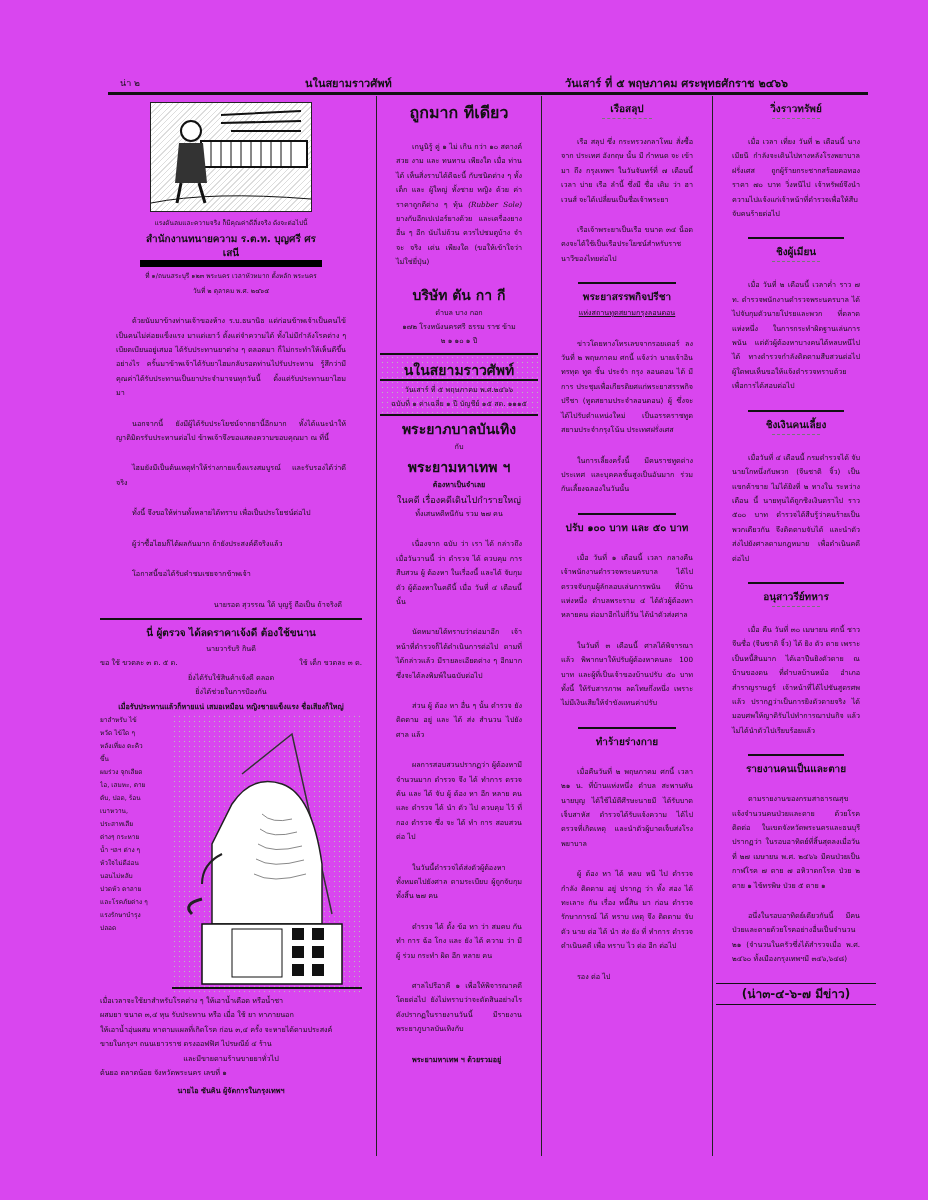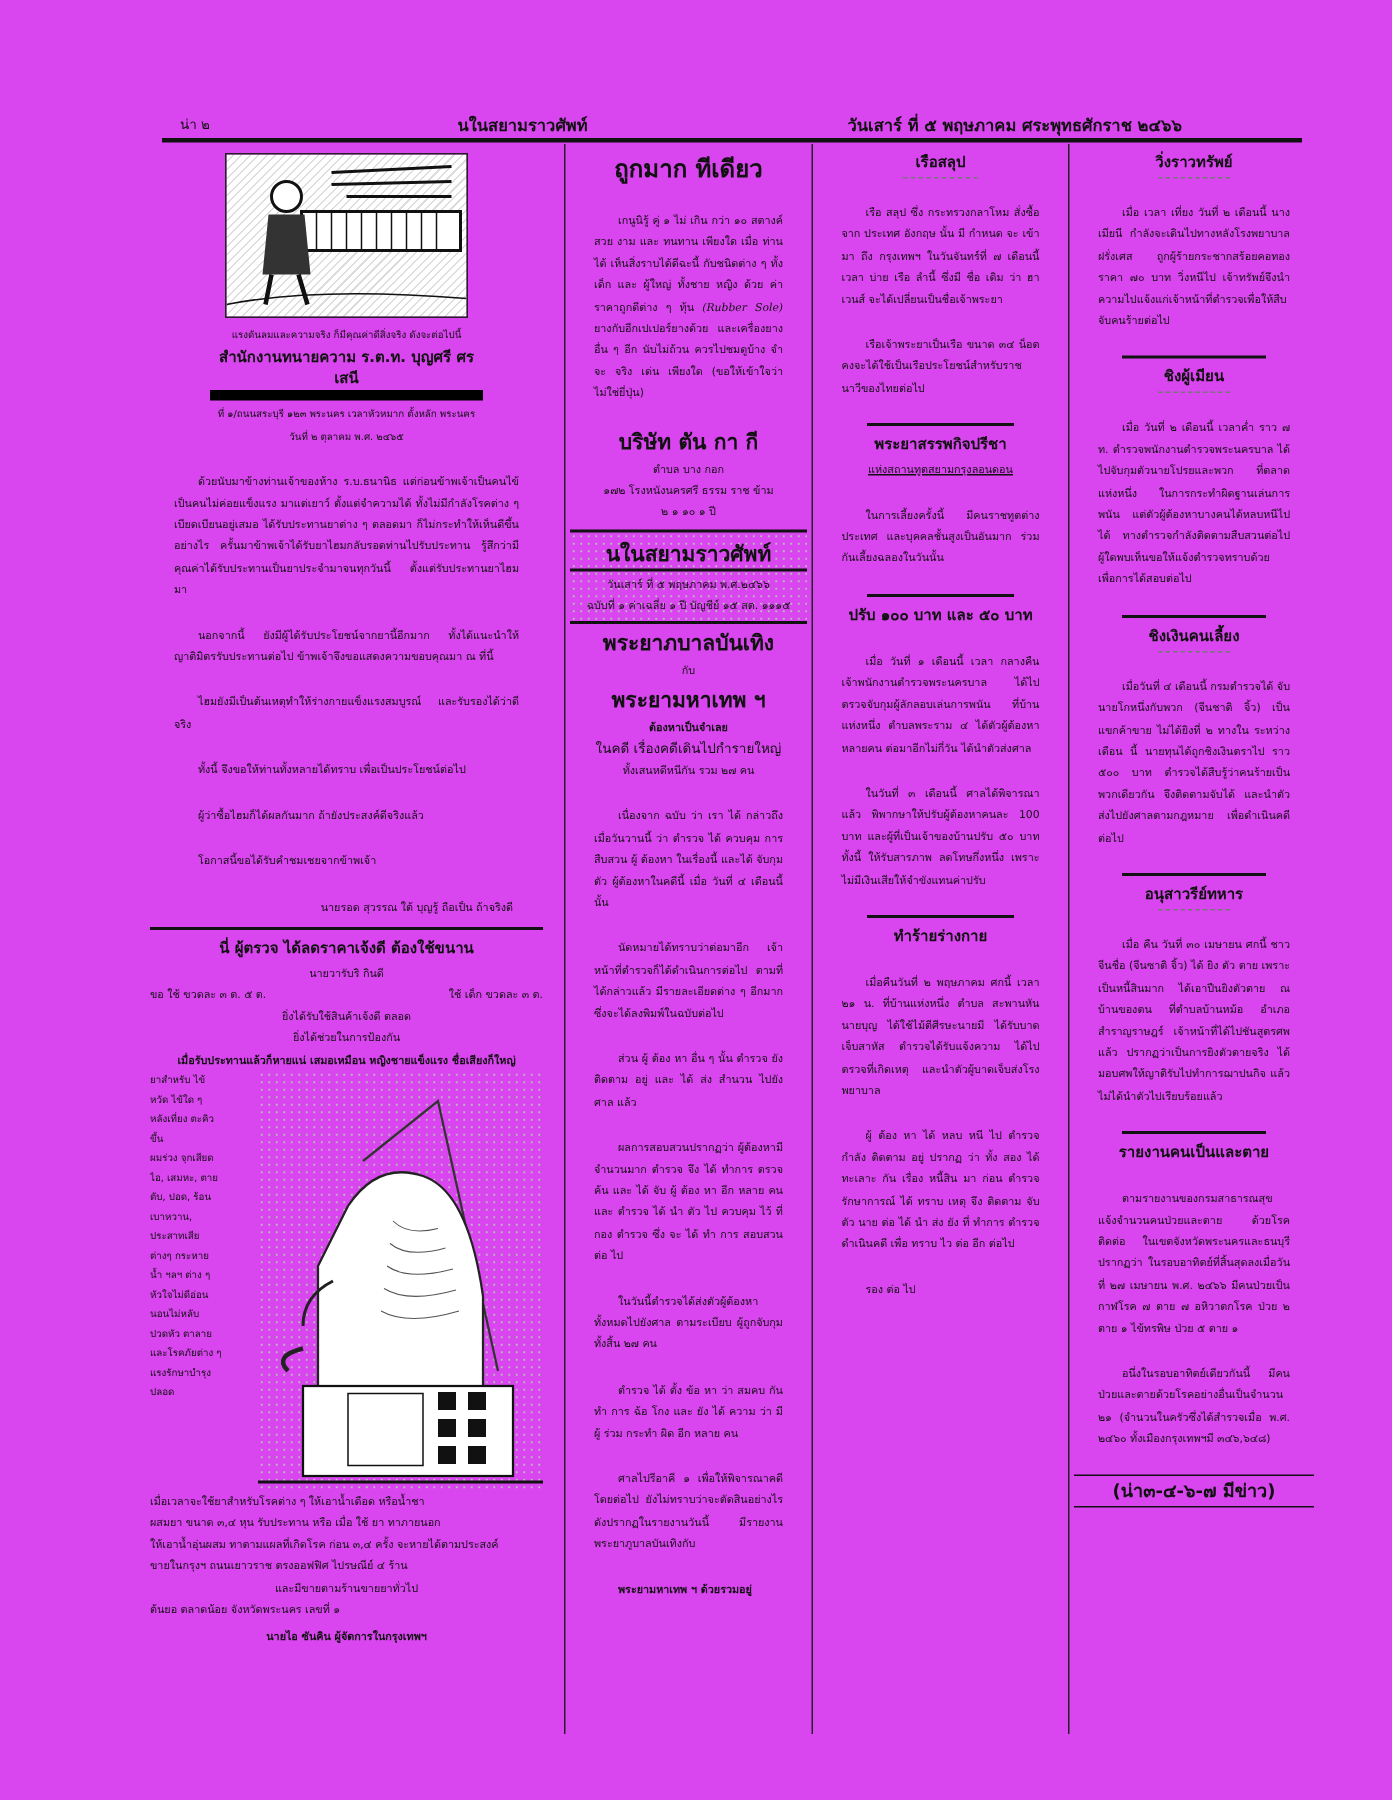--- a/index.html
+++ b/index.html
@@ -180,20 +180,21 @@
   </div>
 
   <div class="col c3">
     <div class="h sm">เรือสลุป</div>
     <div class="hr dash"></div>
     <p class="p">เรือ สลุป ซึ่ง กระทรวงกลาโหม สั่งซื้อ จาก ประเทศ อังกฤษ นั้น มี กำหนด จะ เข้า มา ถึง กรุงเทพฯ ในวันจันทร์ที่ ๗ เดือนนี้ เวลา บ่าย เรือ ลำนี้ ซึ่งมี ชื่อ เดิม ว่า ฮาเวนส์ จะได้เปลี่ยนเป็นชื่อเจ้าพระยา</p>
     <p class="p">เรือเจ้าพระยาเป็นเรือ ขนาด ๓๔ น็อต คงจะได้ใช้เป็นเรือประโยชน์สำหรับราชนาวีของไทยต่อไป</p>
     <div class="hr short"></div>
     <div class="h sm">พระยาสรรพกิจปรีชา</div>
     <div class="center" style="text-decoration:underline;">แห่งสถานทูตสยามกรุงลอนดอน</div>
+    <p class="p">ข่าวโดยทางโทรเลขจากรอยเตอร์ ลงวันที่ ๒ พฤษภาคม ศกนี้ แจ้งว่า นายเจ้าอินทรทุต ทูต ชั้น ประจำ กรุง ลอนดอน ได้ มีการ ประชุมเพื่อเกียรติยศแก่พระยาสรรพกิจปรีชา (ทูตสยามประจำลอนดอน) ผู้ ซึ่งจะได้ไปรับตำแหน่งใหม่ เป็นอรรคราชทูตสยามประจำกรุงโน้น ประเทศฝรั่งเศส</p>
     <p class="p">ในการเลี้ยงครั้งนี้ มีคนราชทูตต่าง ประเทศ และบุคคลชั้นสูงเป็นอันมาก ร่วมกันเลี้ยงฉลองในวันนั้น</p>
     <div class="hr short"></div>
     <div class="h sm">ปรับ ๑๐๐ บาท และ ๕๐ บาท</div>
     <p class="p">เมื่อ วันที่ ๑ เดือนนี้ เวลา กลางคืน เจ้าพนักงานตำรวจพระนครบาล ได้ไป ตรวจจับกุมผู้ลักลอบเล่นการพนัน ที่บ้านแห่งหนึ่ง ตำบลพระราม ๔ ได้ตัวผู้ต้องหาหลายคน ต่อมาอีกไม่กี่วัน ได้นำตัวส่งศาล</p>
     <p class="p">ในวันที่ ๓ เดือนนี้ ศาลได้พิจารณาแล้ว พิพากษาให้ปรับผู้ต้องหาคนละ 100 บาท และผู้ที่เป็นเจ้าของบ้านปรับ ๕๐ บาท ทั้งนี้ ให้รับสารภาพ ลดโทษกึ่งหนึ่ง เพราะไม่มีเงินเสียให้จำขังแทนค่าปรับ</p>
     <div class="hr short"></div>
     <div class="h sm">ทำร้ายร่างกาย</div>
     <p class="p">เมื่อคืนวันที่ ๒ พฤษภาคม ศกนี้ เวลา ๒๑ น. ที่บ้านแห่งหนึ่ง ตำบล สะพานหัน นายบุญ ได้ใช้ไม้ตีศีรษะนายมี ได้รับบาดเจ็บสาหัส ตำรวจได้รับแจ้งความ ได้ไปตรวจที่เกิดเหตุ และนำตัวผู้บาดเจ็บส่งโรงพยาบาล</p>
     <p class="p">ผู้ ต้อง หา ได้ หลบ หนี ไป ตำรวจ กำลัง ติดตาม อยู่ ปรากฏ ว่า ทั้ง สอง ได้ ทะเลาะ กัน เรื่อง หนี้สิน มา ก่อน ตำรวจ รักษาการณ์ ได้ ทราบ เหตุ จึง ติดตาม จับ ตัว นาย ต่อ ได้ นำ ส่ง ยัง ที่ ทำการ ตำรวจ ดำเนินคดี เพื่อ ทราบ ไว ต่อ อีก ต่อไป</p>
     <p class="p">รอง ต่อ ไป</p>

